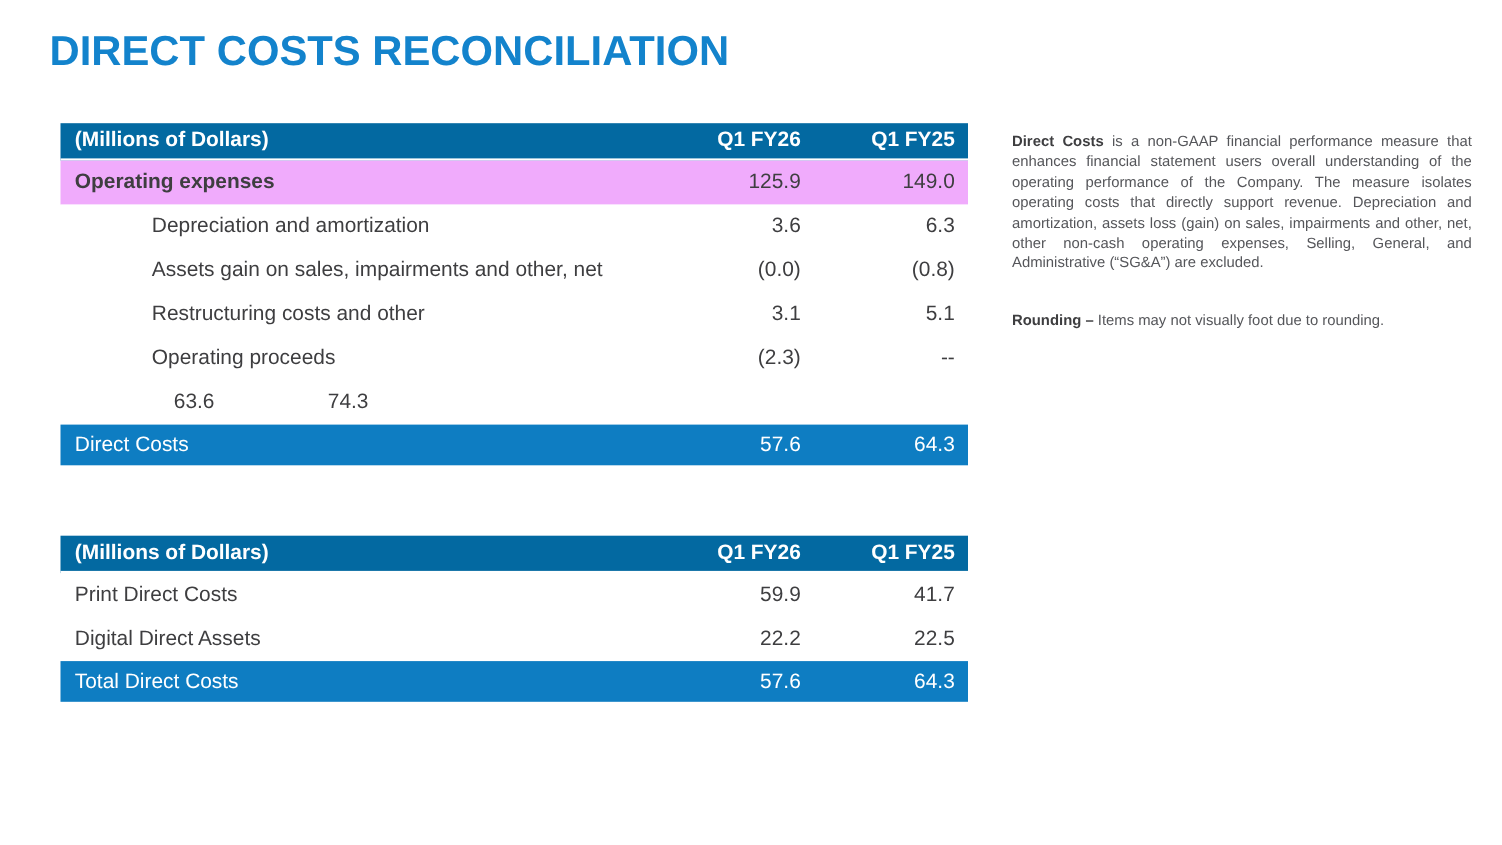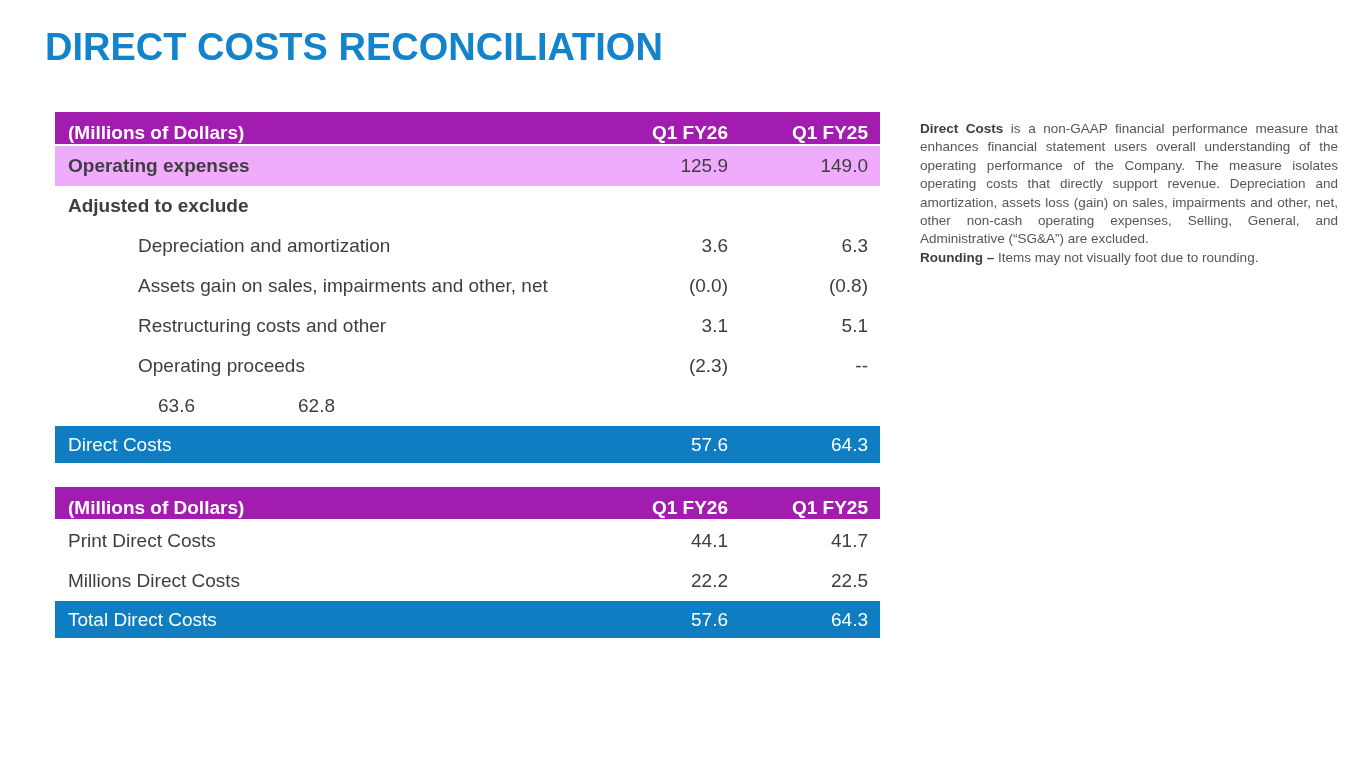--- a/index.html
+++ b/index.html
@@ -38,25 +38,24 @@
     display: flex;
     align-items: center;
     padding-right: 12px;
     height: 40px;
     background: #ffffff;
   }
   .frow .label { flex: 1; padding-left: 13px; }
   .frow .v { width: 140px; text-align: right; white-space: nowrap; }
   .frow.hdr {
     height: 34px;
-    background: #a21caf;
+    background: #0369a1;
     color: #ffffff;
     font-weight: bold;
     border-bottom: 2px solid #ffffff;
-    align-items: flex-end;
   }
   .frow.total {
     height: 37px;
     background: #0e7dc2;
     color: #ffffff;
   }
   .frow.shade { background: #f0abfc; }
   .frow.bold .label { font-weight: bold; }
   .frow.indent .label { padding-left: 83px; }
   
@@ -64,21 +63,21 @@
     position: absolute;
     left: 920px;
     top: 120px;
     width: 418px;
     font-size: 13.5px;
     line-height: 18.4px;
     color: #55565a;
   }
   .notes p.just { text-align: justify; }
   .notes .lead { font-weight: bold; color: #3e3e40; }
-  .rounding { text-align: left; }
+  .rounding { margin-top: 33px; text-align: left; }
   
   .logo {
     position: absolute;
     left: 47px;
     top: 682px;
     width: 107px;
     height: 78px;
   }
   .page-num {
     position: absolute;
@@ -99,25 +98,20 @@
     <div class="frow hdr">
       <span class="label">(Millions of Dollars)</span>
       <span class="v">Q1 FY26</span>
       <span class="v">Q1 FY25</span>
     </div>
     <div class="frow shade bold">
       <span class="label">Operating expenses</span>
       <span class="v">125.9</span>
       <span class="v">149.0</span>
     </div>
-    <div class="frow bold">
-      <span class="label">Adjusted to exclude</span>
-      <span class="v"></span>
-      <span class="v"></span>
-    </div>
     <div class="frow indent">
       <span class="label">Depreciation and amortization</span>
       <span class="v">3.6</span>
       <span class="v">6.3</span>
     </div>
     <div class="frow indent">
       <span class="label">Assets gain on sales, impairments and other, net</span>
       <span class="v">(0.0)</span>
       <span class="v">(0.8)</span>
     </div>
@@ -126,42 +120,42 @@
       <span class="v">3.1</span>
       <span class="v">5.1</span>
     </div>
     <div class="frow indent">
       <span class="label">Operating proceeds</span>
       <span class="v">(2.3)</span>
       <span class="v">--</span>
     </div>
     <div class="frow indent">
       <span class="v">63.6</span>
-      <span class="v">62.8</span>
+      <span class="v">74.3</span>
     </div>
     <div class="frow total">
       <span class="label">Direct Costs</span>
       <span class="v">57.6</span>
       <span class="v">64.3</span>
     </div>
   </div>
 
   <div class="fin-table t2">
     <div class="frow hdr">
       <span class="label">(Millions of Dollars)</span>
       <span class="v">Q1 FY26</span>
       <span class="v">Q1 FY25</span>
     </div>
     <div class="frow">
       <span class="label">Print Direct Costs</span>
-      <span class="v">44.1</span>
+      <span class="v">59.9</span>
       <span class="v">41.7</span>
     </div>
     <div class="frow">
-      <span class="label">Millions Direct Costs</span>
+      <span class="label">Digital Direct Assets</span>
       <span class="v">22.2</span>
       <span class="v">22.5</span>
     </div>
     <div class="frow total">
       <span class="label">Total Direct Costs</span>
       <span class="v">57.6</span>
       <span class="v">64.3</span>
     </div>
   </div>
 

